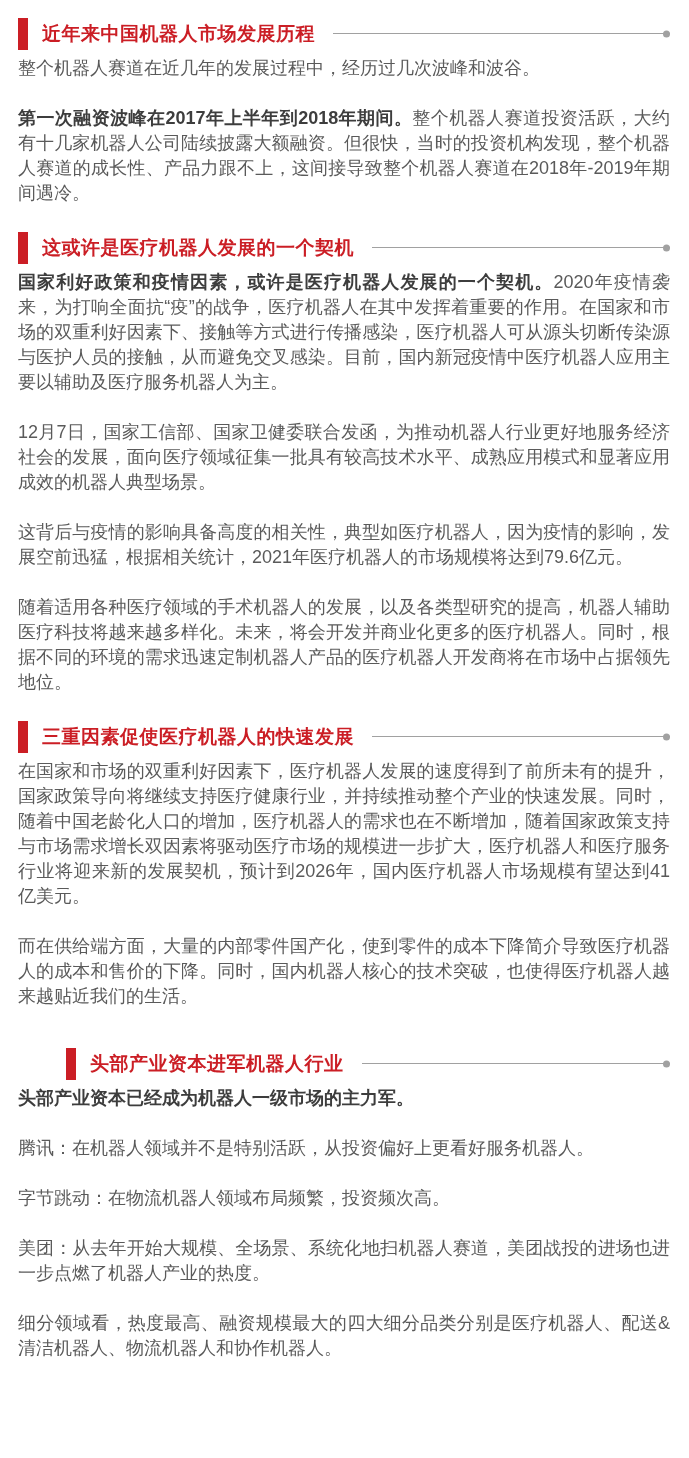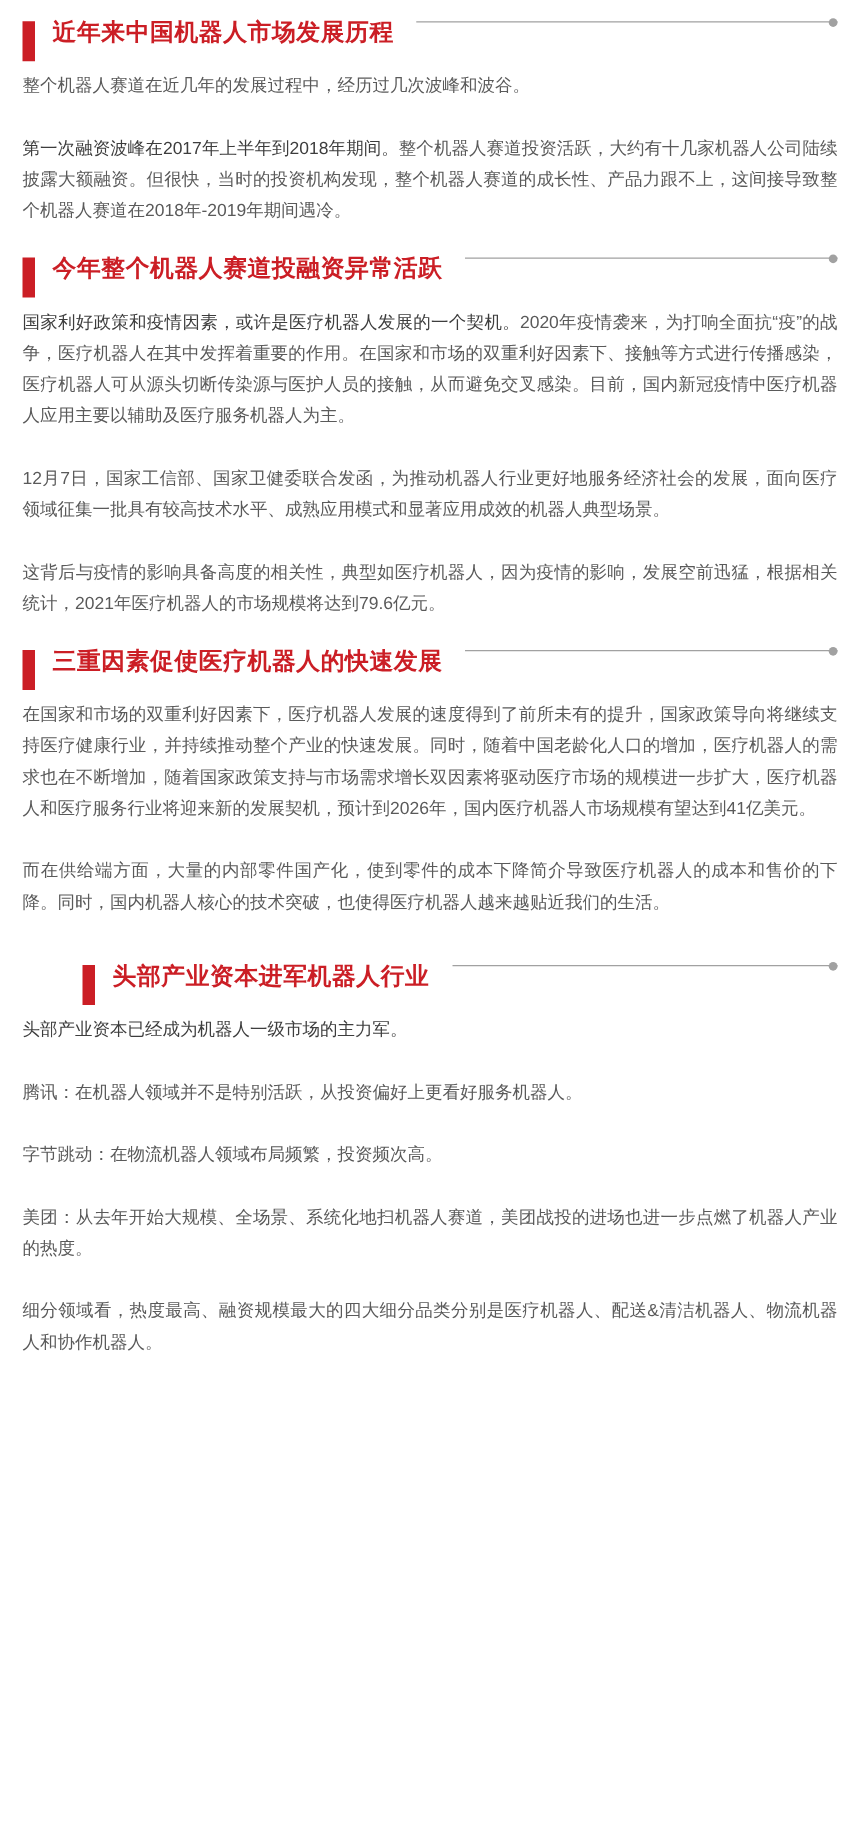--- a/index.html
+++ b/index.html
@@ -20,21 +20,21 @@
   }
   .article {
     box-sizing: border-box;
     width: 689px;
     min-height: 1458px;
     padding: 17px 19px 6px 18px;
     background: var(--page-bg);
   }
   .sec-header {
     display: flex;
-    align-items: flex-start;
+    align-items: center;
     height: 33px;
     margin: 0 0 6px 0;
   }
   .section + .section .sec-header { margin-top: 17px; }
   .section:last-child .sec-header { margin-top: 38px; padding-left: 48px; }
   .bar {
     flex: none;
     width: 10px;
     height: 32px;
     background: var(--accent);
@@ -61,27 +61,27 @@
     right: 0;
     top: 50%;
     transform: translateY(-50%);
     width: 7px;
     height: 7px;
     border-radius: 50%;
     background: var(--rule);
   }
   .para {
     margin: 0 0 25px 0;
-    font-size: 14px;
+    font-size: 18px;
     line-height: 25px;
     color: var(--body-text);
     text-align: justify;
   }
   .para .b {
-    font-weight: 400;
+    font-weight: 700;
     color: var(--bold-text);
   }
 </style>
 </head>
 <body>
 
 <main class="article">
     <section class="section">
       <div class="sec-header">
         <span class="bar"></span>
@@ -89,28 +89,29 @@
         <span class="rule">
           <span class="dot"></span>
         </span>
       </div>
       <p class="para"><span>整个机器人赛道在近几年的发展过程中，经历过几次波峰和波谷。</span></p>
       <p class="para"><span class="b">第一次融资波峰在2017年上半年到2018年期间。</span><span>整个机器人赛道投资活跃，大约有十几家机器人公司陆续披露大额融资。但很快，当时的投资机构发现，整个机器人赛道的成长性、产品力跟不上，这间接导致整个机器人赛道在2018年-2019年期间遇冷。</span></p>
     </section>
     <section class="section">
       <div class="sec-header">
         <span class="bar"></span>
-        <h2 class="sec-title">今年整个机器人赛道投融资异常活跃</h2>
+        <h2 class="sec-title">这或许是医疗机器人发展的一个契机</h2>
         <span class="rule">
           <span class="dot"></span>
         </span>
       </div>
       <p class="para"><span class="b">国家利好政策和疫情因素，或许是医疗机器人发展的一个契机。</span><span>2020年疫情袭来，为打响全面抗“疫”的战争，医疗机器人在其中发挥着重要的作用。在国家和市场的双重利好因素下、接触等方式进行传播感染，医疗机器人可从源头切断传染源与医护人员的接触，从而避免交叉感染。目前，国内新冠疫情中医疗机器人应用主要以辅助及医疗服务机器人为主。</span></p>
       <p class="para"><span>12月7日，国家工信部、国家卫健委联合发函，为推动机器人行业更好地服务经济社会的发展，面向医疗领域征集一批具有较高技术水平、成熟应用模式和显著应用成效的机器人典型场景。</span></p>
       <p class="para"><span>这背后与疫情的影响具备高度的相关性，典型如医疗机器人，因为疫情的影响，发展空前迅猛，根据相关统计，2021年医疗机器人的市场规模将达到79.6亿元。</span></p>
+      <p class="para"><span>随着适用各种医疗领域的手术机器人的发展，以及各类型研究的提高，机器人辅助医疗科技将越来越多样化。未来，将会开发并商业化更多的医疗机器人。同时，根据不同的环境的需求迅速定制机器人产品的医疗机器人开发商将在市场中占据领先地位。</span></p>
     </section>
     <section class="section">
       <div class="sec-header">
         <span class="bar"></span>
         <h2 class="sec-title">三重因素促使医疗机器人的快速发展</h2>
         <span class="rule">
           <span class="dot"></span>
         </span>
       </div>
       <p class="para"><span>在国家和市场的双重利好因素下，医疗机器人发展的速度得到了前所未有的提升，国家政策导向将继续支持医疗健康行业，并持续推动整个产业的快速发展。同时，随着中国老龄化人口的增加，医疗机器人的需求也在不断增加，随着国家政策支持与市场需求增长双因素将驱动医疗市场的规模进一步扩大，医疗机器人和医疗服务行业将迎来新的发展契机，预计到2026年，国内医疗机器人市场规模有望达到41亿美元。</span></p>

